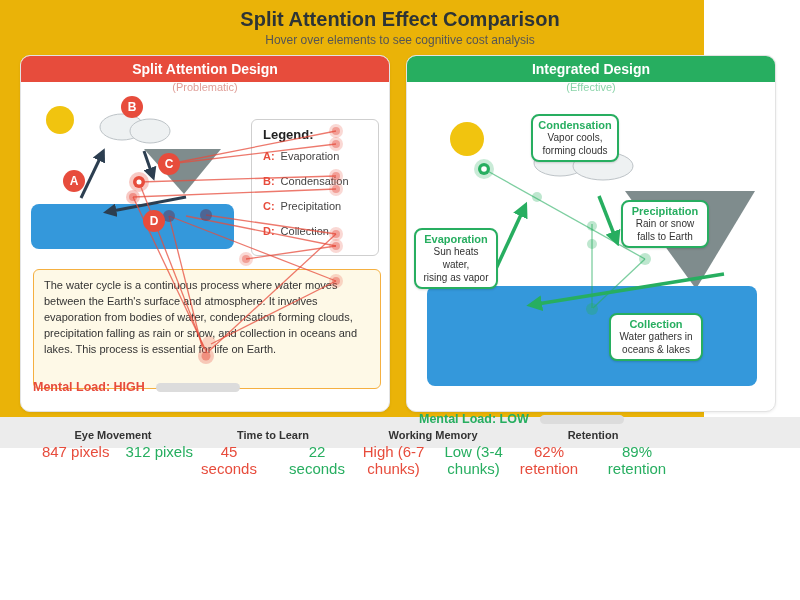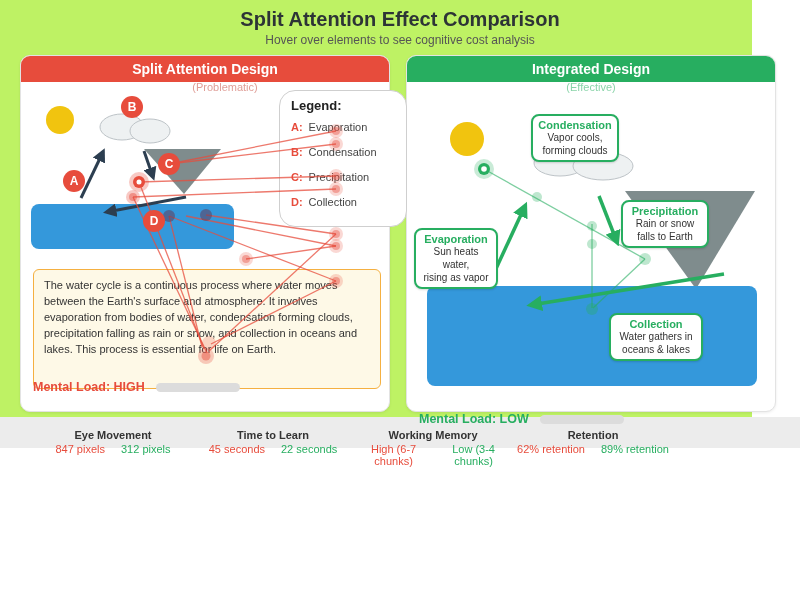--- a/index.html
+++ b/index.html
@@ -1,29 +1,29 @@
 <!DOCTYPE html>
 <html><head>
 <meta charset="utf-8">
 <style>
   html,body{margin:0;padding:0;}
   body{width:800px;height:600px;position:relative;overflow:hidden;background:#ffffff;font-family:"Liberation Sans",sans-serif;}
-  .top-section{position:absolute;top:0;left:0;width:704px;height:417px;background:#bef264;padding-left:48px;}
+  .top-section{position:absolute;top:0;left:0;width:704px;height:417px;background:#eab308;}
   .page-title{position:absolute;top:8px;left:0;width:800px;text-align:center;font-size:20px;font-weight:bold;color:#2d3436;}
   .page-subtitle{position:absolute;top:33px;left:0;width:800px;text-align:center;font-size:12px;color:#555;}
   .panel{position:absolute;top:55px;width:368px;height:355px;background:#fff;border:1px solid #e3e3e3;border-radius:10px;box-shadow:0 1px 3px rgba(0,0,0,.08);}
   .panel-left{left:20px;}
   .panel-right{left:406px;}
   .panel-header{height:26px;border-radius:9px 9px 0 0;color:#fff;font-weight:bold;font-size:14px;text-align:center;line-height:26px;}
   .panel-left .panel-header{background:#e74c3c;}
   .panel-right .panel-header{background:#27ae60;}
   .panel-tag{position:absolute;top:25px;left:0;width:100%;text-align:center;font-size:11px;}
-  .panel-left .panel-tag{color:rgba(192,57,43,.5);margin-left:20px;}
+  .panel-left .panel-tag{color:rgba(192,57,43,.5);}
   .panel-right .panel-tag{color:rgba(39,174,96,.55);}
-  .legend-box{position:absolute;left:230px;top:34px;width:128px;height:137px;background:#fff;border:1px solid #cfcfcf;border-radius:16px;padding:7px 6px 0 11px;box-sizing:border-box;z-index:1;margin-left:28px;}
+  .legend-box{position:absolute;left:230px;top:63px;width:128px;height:137px;background:#fff;border:1px solid #cfcfcf;border-radius:6px;padding:7px 6px 0 11px;box-sizing:border-box;z-index:1;}
   .legend-title{font-size:13px;font-weight:bold;color:#222;margin-bottom:8px;}
   .legend-item{font-size:11px;color:#444;margin-bottom:13px;}
   .legend-key{color:#e74c3c;font-weight:bold;margin-right:6px;}
   .desc-box{position:absolute;left:12px;top:213px;width:348px;height:120px;background:#fef9e7;border:1.5px solid #f5b041;border-radius:6px;padding:8px 10px;box-sizing:border-box;font-size:11px;line-height:1.45;color:#333;z-index:1;}
   .mental{position:absolute;left:12px;top:324px;display:flex;align-items:center;gap:11px;font-size:12.5px;font-weight:bold;z-index:6;}
   .panel-left .mental{color:#e74c3c;}
   .panel-right .mental{color:#27ae60;margin-top:32px;}
   .load-track{width:84px;height:9px;background:#dcdcdc;border-radius:5px;overflow:hidden;}
   .load-fill{height:100%;border-radius:5px;}
   .panel-left .load-fill{background:#e74c3c;}
@@ -33,21 +33,21 @@
   .dlabel-title{font-size:11px;font-weight:bold;color:#27ae60;}
   .dlabel-line{font-size:10px;color:#333;line-height:1.3;}
   .lbl-condensation{left:124px;top:58px;width:88px;}
   .lbl-evaporation{left:7px;top:172px;width:84px;}
   .lbl-precipitation{left:214px;top:144px;width:88px;}
   .lbl-collection{left:202px;top:257px;width:94px;}
   .stats{position:absolute;top:417px;left:0;width:800px;height:31px;background:#ececec;z-index:2;}
   .stats-inner{display:flex;margin-left:33px;width:640px;padding-top:4px;}
   .stat{flex:1;text-align:center;margin-top:8px;}
   .stat-h{font-size:11px;font-weight:bold;color:#333;}
-  .stat-v{font-size:11px;display:flex;justify-content:center;gap:16px;margin-top:2px;}
+  .stat-v{font-size:15px;display:flex;justify-content:flex-end;gap:16px;margin-top:2px;}
   .bad{color:#e74c3c;}
   .good{color:#27ae60;}
 </style>
 </head>
 <body>
 
 <div class="top-section">
   <div class="page-title">Split Attention Effect Comparison</div>
   <div class="page-subtitle">Hover over elements to see cognitive cost analysis</div>
 

